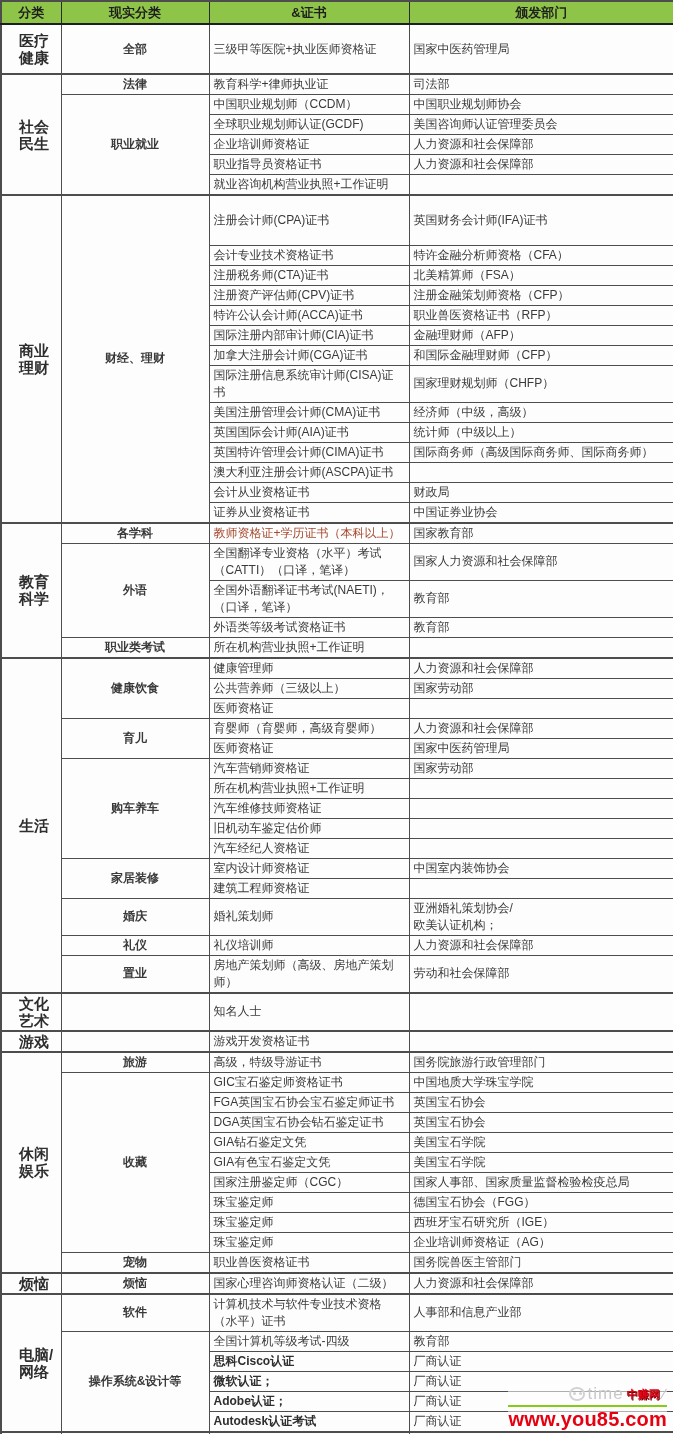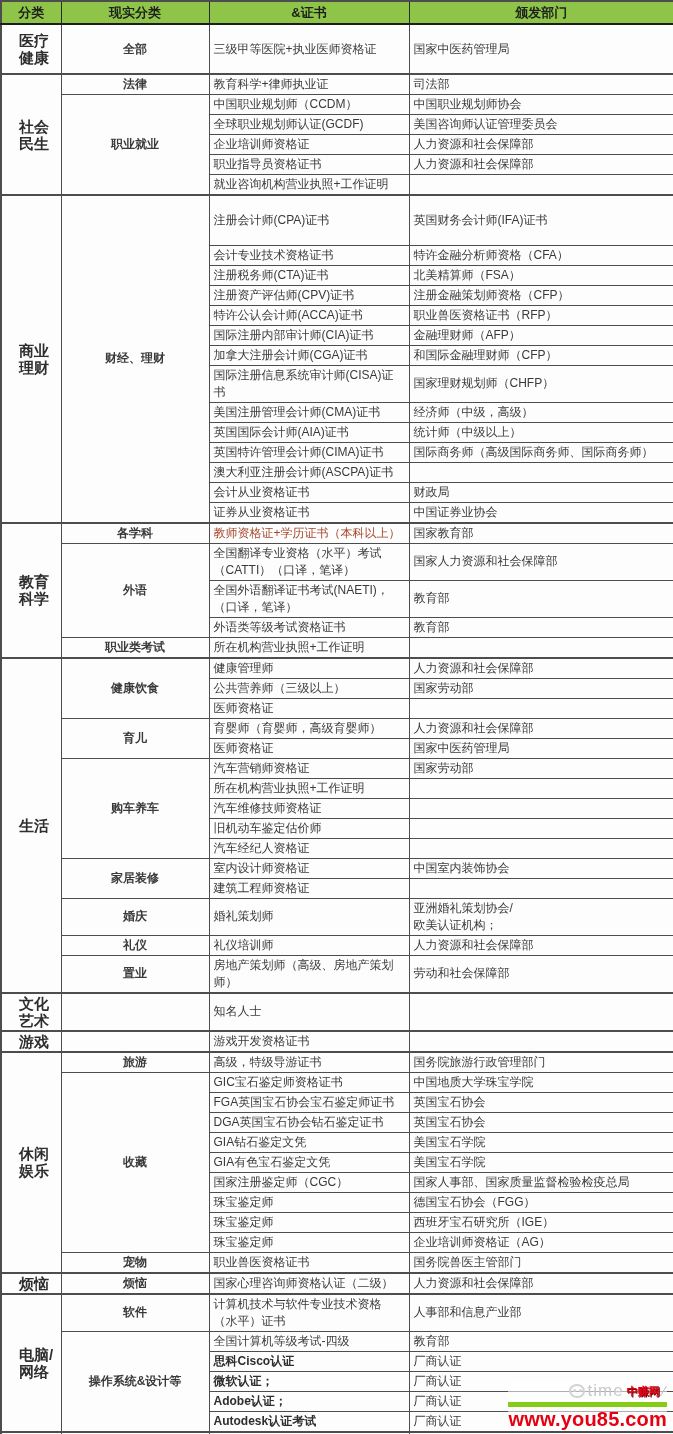--- a/index.html
+++ b/index.html
@@ -64,21 +64,21 @@
     right:6px;
     bottom:3px;
     text-align:right;
     background:rgba(255,255,255,0.55);
   }
   .wm-line1{
     display:flex;
     align-items:center;
     justify-content:flex-end;
     gap:3px;
-    border-bottom:5px solid #84cc16;
+    border-bottom:2px solid #84cc16;
     padding:0 2px 1px 2px;
   }
   .wm-logo{
     width:16px;
     height:14px;
     border:2px solid #d2d2d2;
     border-radius:50% 50% 48% 52%;
     display:inline-block;
     position:relative;
   }

